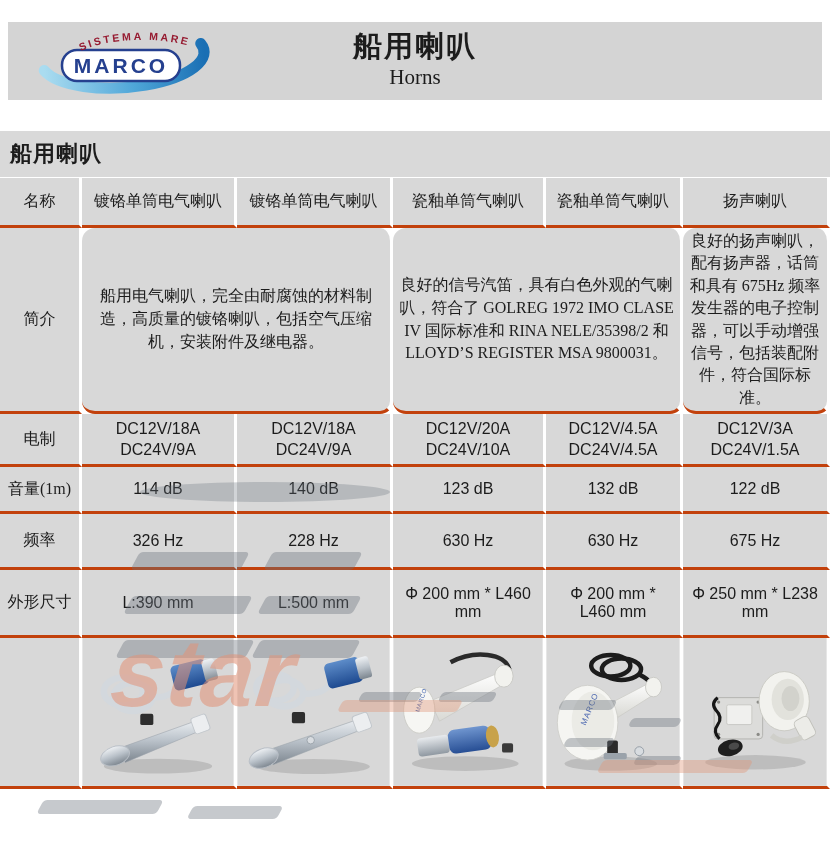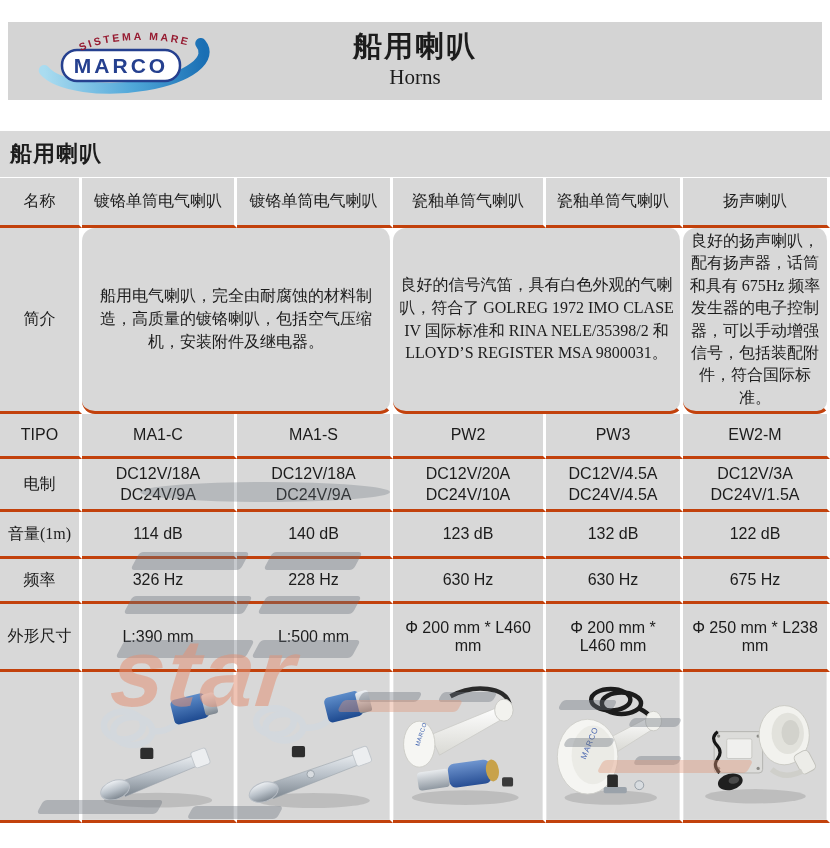--- a/index.html
+++ b/index.html
@@ -26,21 +26,21 @@
              font-size:16px;font-weight:normal;}
   table.spec th{font-family:"Liberation Serif","DejaVu Serif",serif;}
   td.sans{font-family:"Liberation Sans","DejaVu Sans",sans-serif;font-size:16px;}
   .pre{white-space:pre-line;line-height:1.35;}
   tr.r-name  > *{height:50px;}
   tr.r-intro > *{height:130px;}
   tr.r-model > *{height:55px;}
   tr.r-tipo  > *{height:45px;}
   tr.r-power > *{height:53px;}
   tr.r-vol   > *{height:47px;}
-  tr.r-freq  > *{height:45px;}
+  tr.r-freq  > *{height:56px;}
   tr.r-wt    > *{height:45px;}
   tr.r-dim   > *{height:68px;}
   tr.r-img   > *{height:150px;background:#ffffff;padding:2px;}
   td.intro{ text-align:left;vertical-align:top;padding:10px 10px 4px 10px;font-size:15.5px;
             line-height:1.42;text-align:justify;border-radius:13px;}
   td.intro-narrow{font-size:15px;padding:8px 6px 2px 8px;line-height:1.4;}
   .img-cell{box-shadow:inset -1px 0 0 #e6e6e6, inset 1px 0 0 #e6e6e6, inset 0 -1px 0 #dcdcdc;}
   .img-cell svg{display:block;width:100%;height:144px;}
 
   
@@ -106,28 +106,20 @@
       <td>瓷釉单筒气喇叭</td>
       <td>瓷釉单筒气喇叭</td>
       <td>扬声喇叭</td>
     </tr>
     <tr class="r-intro">
       <th>简介</th>
       <td class="intro" colspan="2">船用电气喇叭，完全由耐腐蚀的材料制造，高质量的镀铬喇叭，包括空气压缩机，安装附件及继电器。</td>
       <td class="intro" colspan="2">良好的信号汽笛，具有白色外观的气喇叭，符合了 GOLREG 1972 IMO CLASE IV 国际标准和 RINA NELE/35398/2 和 LLOYD’S REGISTER MSA 9800031。</td>
       <td class="intro intro-narrow">良好的扬声喇叭，配有扬声器，话筒和具有 675Hz 频率发生器的电子控制器，可以手动增强信号，包括装配附件，符合国际标准。</td>
     </tr>
-    <tr class="r-tipo">
-      <th style="font-family:'Liberation Sans','DejaVu Sans',sans-serif">TIPO</th>
-      <td class="sans">MA1-C</td>
-      <td class="sans">MA1-S</td>
-      <td class="sans">PW2</td>
-      <td class="sans">PW3</td>
-      <td class="sans">EW2-M</td>
-    </tr>
     <tr class="r-power">
       <th>电制</th>
       <td class="sans pre">DC12V/18A
 DC24V/9A</td>
       <td class="sans pre">DC12V/18A
 DC24V/9A</td>
       <td class="sans pre">DC12V/20A
 DC24V/10A</td>
       <td class="sans pre">DC12V/4.5A
 DC24V/4.5A</td>

